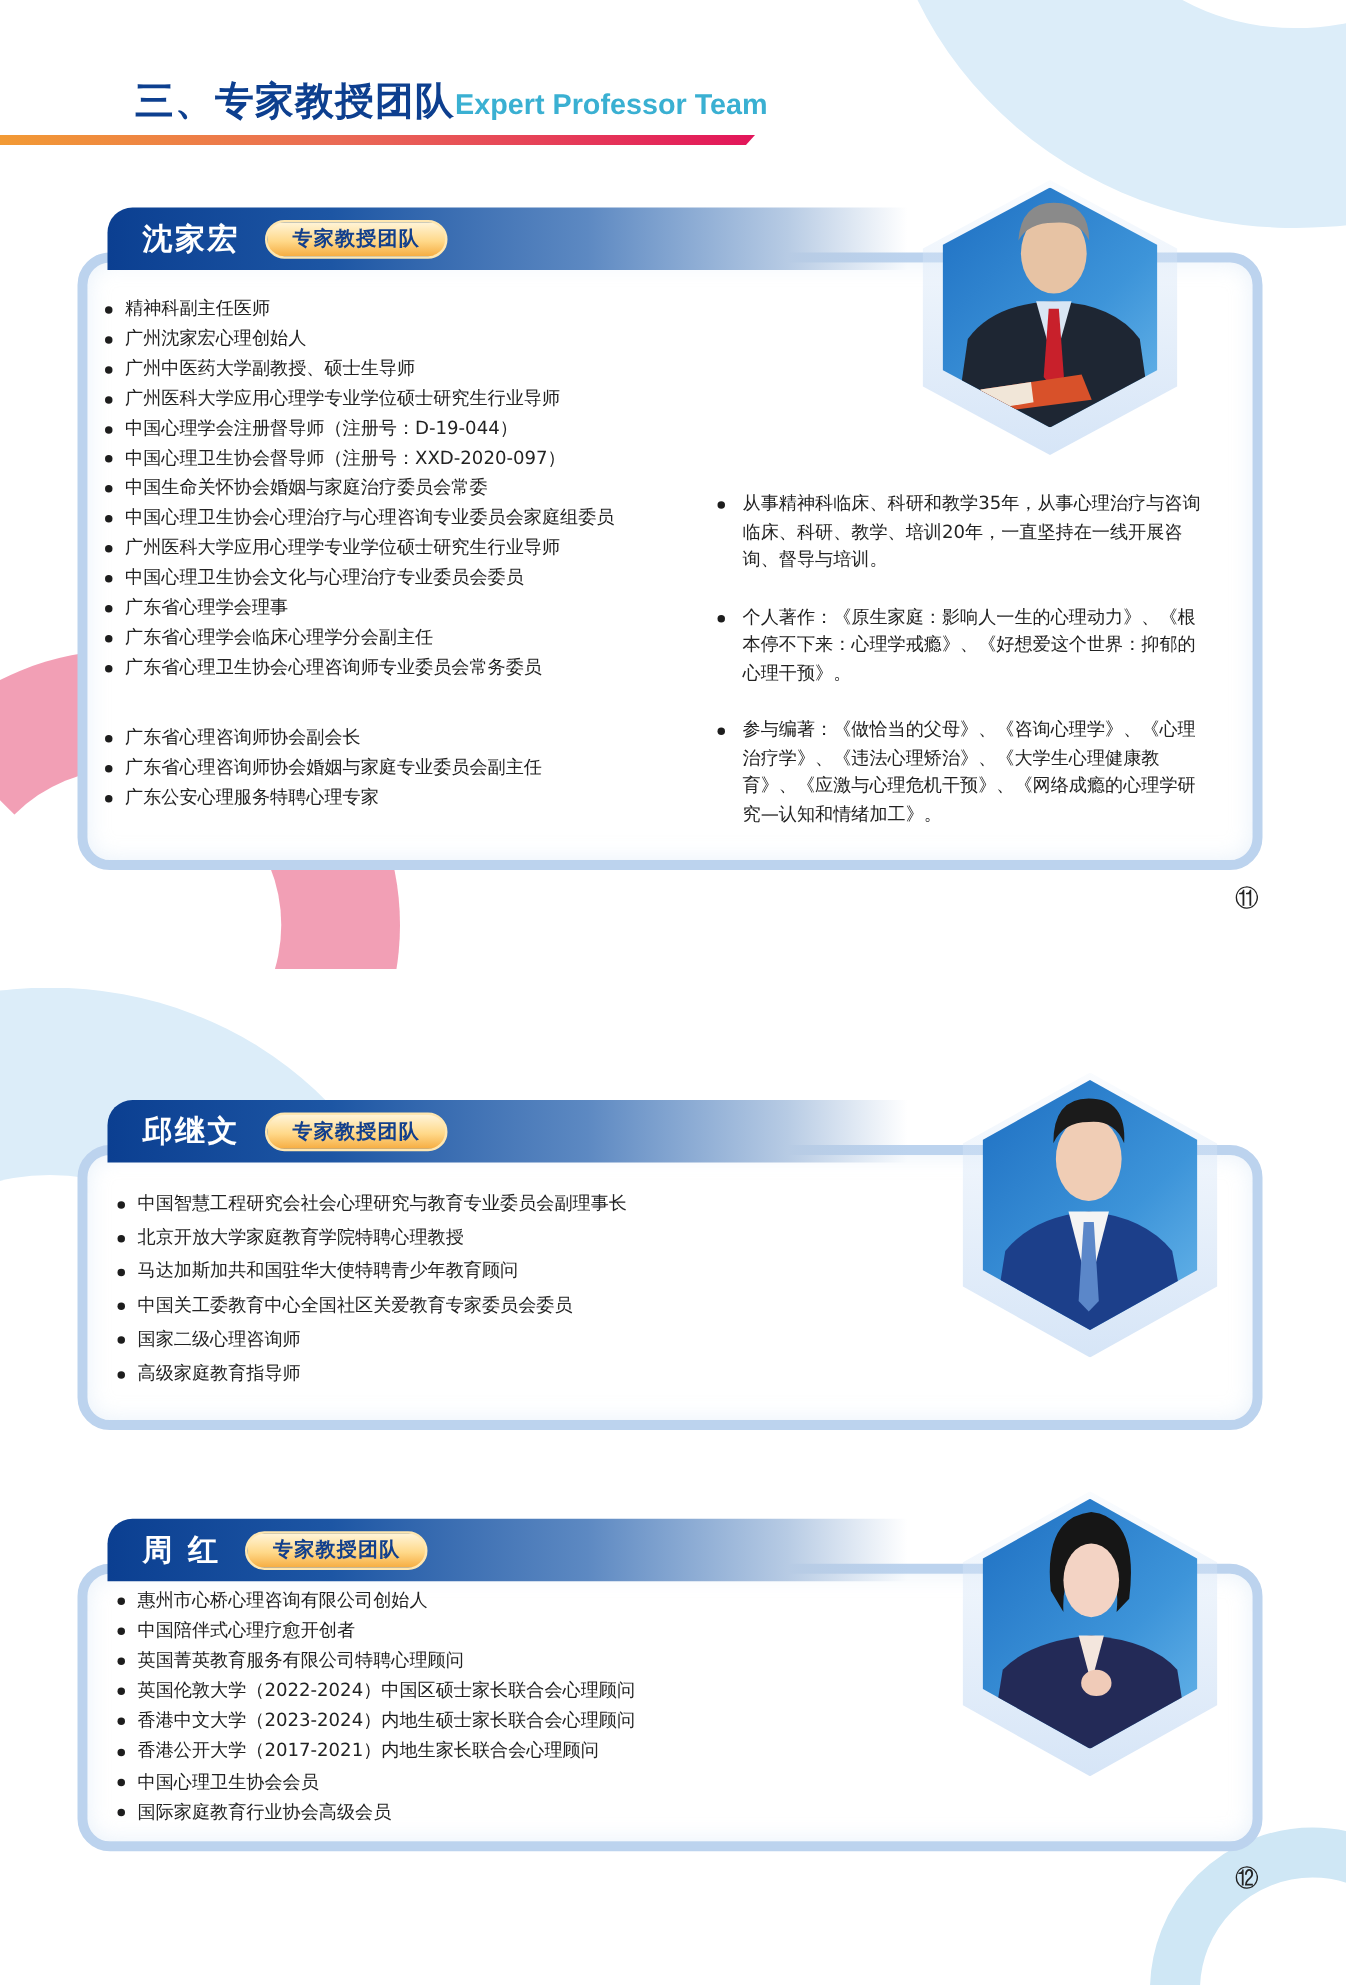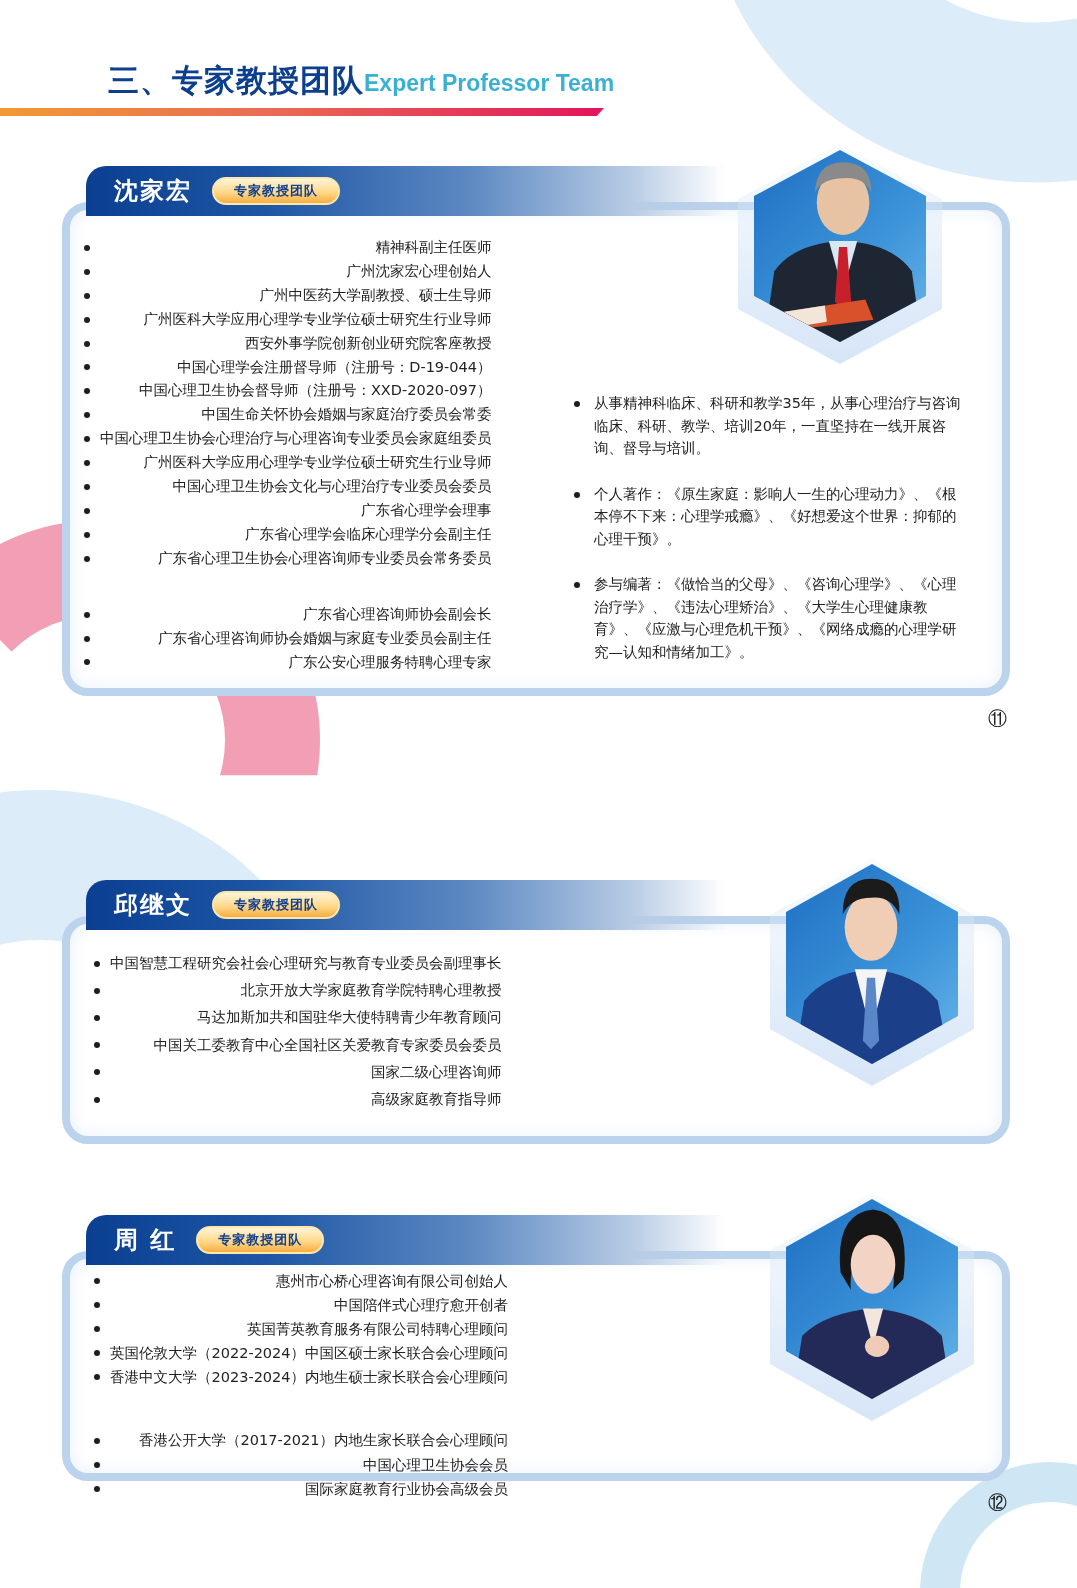--- a/index.html
+++ b/index.html
@@ -50,23 +50,23 @@
     position: absolute; left: 24px; width: 640px; height: 50px;
     border-radius: 20px 0 0 0;
     background: linear-gradient(90deg, #0b3f91 0%, #1d56a4 28%, #5d89c2 60%, #b7cbe4 85%, rgba(255,255,255,0) 100%);
     display: flex; align-items: center; padding-left: 28px; gap: 20px;
   }
   .expert-name { color: #ffffff; font-size: 24px; font-weight: bold; letter-spacing: 2px; }
   .team-badge {
     display: inline-block; padding: 3px 20px; border-radius: 16px;
     background: linear-gradient(180deg, #fff4d8 0%, #ffd98a 55%, #f6ad42 100%);
     border: 2px solid #ffe7b0;
-    color: #123f8c; font-size: 13px; font-weight: bold; letter-spacing: 1px;
-  }
-  ul.items { list-style: none; position: absolute; text-align: right; }
+    color: #123f8c; font-size: 16px; font-weight: bold; letter-spacing: 1px;
+  }
+  ul.items { list-style: none; position: absolute; }
   ul.items li { position: relative; padding-left: 16px; font-size: 14.5px; color: #222; white-space: nowrap; }
   ul.items li::before {
     content: ""; position: absolute; left: 0; top: 50%; width: 6px; height: 6px;
     border-radius: 50%; background: #1d1d1d; transform: translateY(-50%);
   }
   ul.bio { list-style: none; position: absolute; width: 395px; }
   ul.bio li { position: relative; padding-left: 20px; font-size: 14.5px; line-height: 22.5px; color: #222; margin-bottom: 23px; }
   ul.bio li::before {
     content: ""; position: absolute; left: 0; top: 9px; width: 6px; height: 6px;
     border-radius: 50%; background: #1d1d1d;
@@ -107,21 +107,20 @@
   <div class="card-body" style="top:36px; height:494px;"></div>
   <div class="card-header" style="top:0;">
     <span class="expert-name">沈家宏</span>
     <span class="team-badge">专家教授团队</span>
   </div>
   <ul class="items" style="left:22px; top:70px;">
     <li style="line-height:23.9px;">精神科副主任医师</li>
     <li style="line-height:23.9px;">广州沈家宏心理创始人</li>
     <li style="line-height:23.9px;">广州中医药大学副教授、硕士生导师</li>
     <li style="line-height:23.9px;">广州医科大学应用心理学专业学位硕士研究生行业导师</li>
-    <li style="line-height:23.9px;">西安外事学院创新创业研究院客座教授</li>
     <li style="line-height:23.9px;">中国心理学会注册督导师（注册号：D-19-044）</li>
     <li style="line-height:23.9px;">中国心理卫生协会督导师（注册号：XXD-2020-097）</li>
     <li style="line-height:23.9px;">中国生命关怀协会婚姻与家庭治疗委员会常委</li>
     <li style="line-height:23.9px;">中国心理卫生协会心理治疗与心理咨询专业委员会家庭组委员</li>
     <li style="line-height:23.9px;">广州医科大学应用心理学专业学位硕士研究生行业导师</li>
     <li style="line-height:23.9px;">中国心理卫生协会文化与心理治疗专业委员会委员</li>
     <li style="line-height:23.9px;">广东省心理学会理事</li>
     <li style="line-height:23.9px;">广东省心理学会临床心理学分会副主任</li>
     <li style="line-height:23.9px;">广东省心理卫生协会心理咨询师专业委员会常务委员</li>
     <li style="line-height:23.9px;margin-top:32px;">广东省心理咨询师协会副会长</li>
@@ -183,21 +182,21 @@
   <div class="card-header" style="top:0;">
     <span class="expert-name">周 红</span>
     <span class="team-badge">专家教授团队</span>
   </div>
   <ul class="items" style="left:32px; top:54px;">
     <li style="line-height:24.1px;">惠州市心桥心理咨询有限公司创始人</li>
     <li style="line-height:24.1px;">中国陪伴式心理疗愈开创者</li>
     <li style="line-height:24.1px;">英国菁英教育服务有限公司特聘心理顾问</li>
     <li style="line-height:24.1px;">英国伦敦大学（2022-2024）中国区硕士家长联合会心理顾问</li>
     <li style="line-height:24.1px;">香港中文大学（2023-2024）内地生硕士家长联合会心理顾问</li>
-    <li style="line-height:24.1px;margin-top:39px;">香港公开大学（2017-2021）内地生家长联合会心理顾问</li>
+    <li style="line-height:24.1px;">香港公开大学（2017-2021）内地生家长联合会心理顾问</li>
     <li style="line-height:24.1px;">中国心理卫生协会会员</li>
     <li style="line-height:24.1px;">国际家庭教育行业协会高级会员</li>
   </ul>
   <div class="hex-wrap" style="left:708px; top:-22px; width:204px; height:228px;">
     <div class="hex-halo"></div>
     <div class="hex-photo">
       <svg class="portrait" viewBox="0 0 170 190" preserveAspectRatio="none">
         <path d="M54 70 Q48 14 86 10 Q124 14 116 76 L106 86 Q110 52 86 48 Q62 52 64 86Z" fill="#161616"></path>
         <ellipse cx="86" cy="62" rx="22" ry="28" fill="#f3d3c4"></ellipse>
         <path d="M6 190 L16 130 Q38 108 86 104 Q134 108 154 130 L164 190Z" fill="#232a57"></path>

